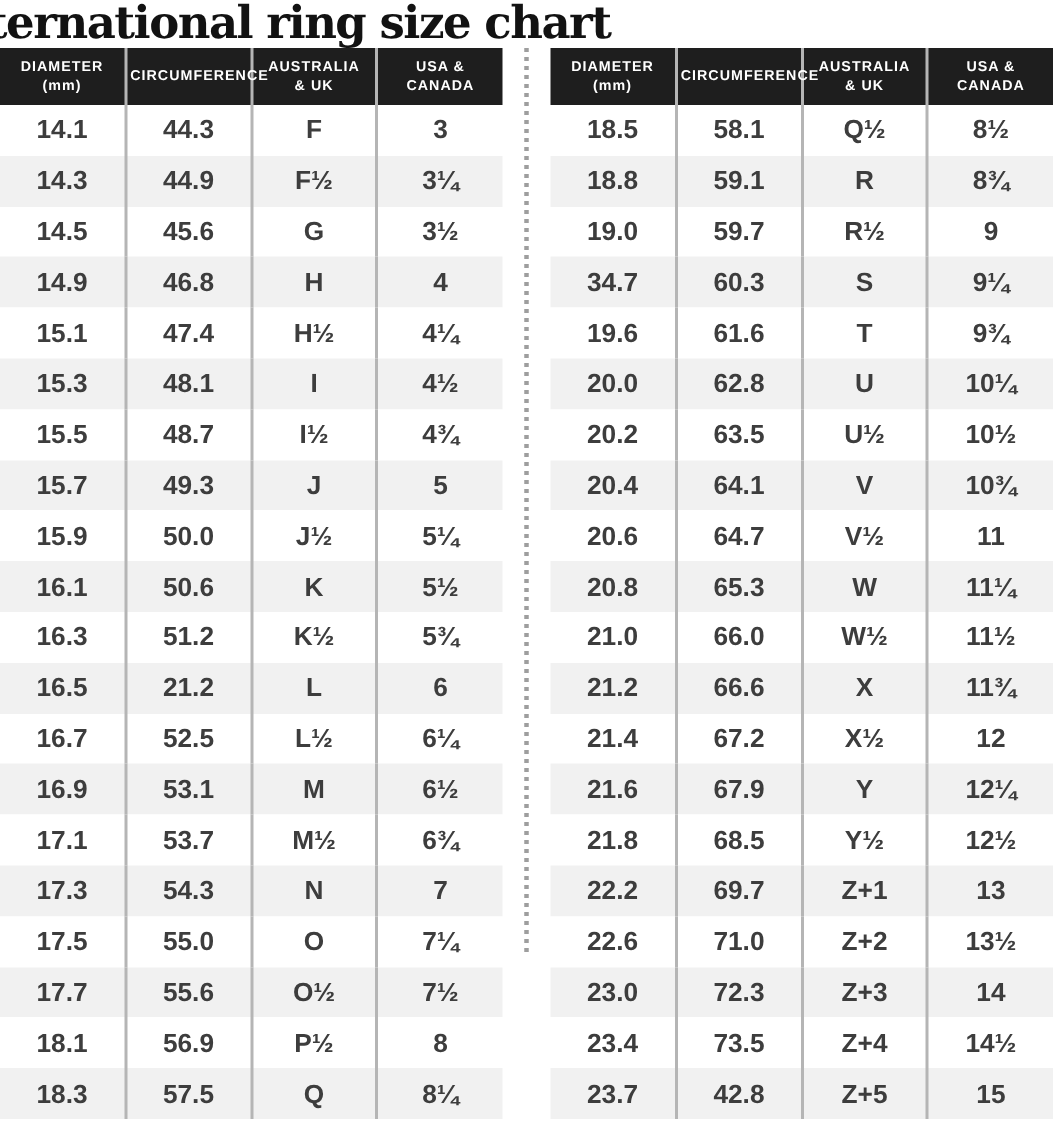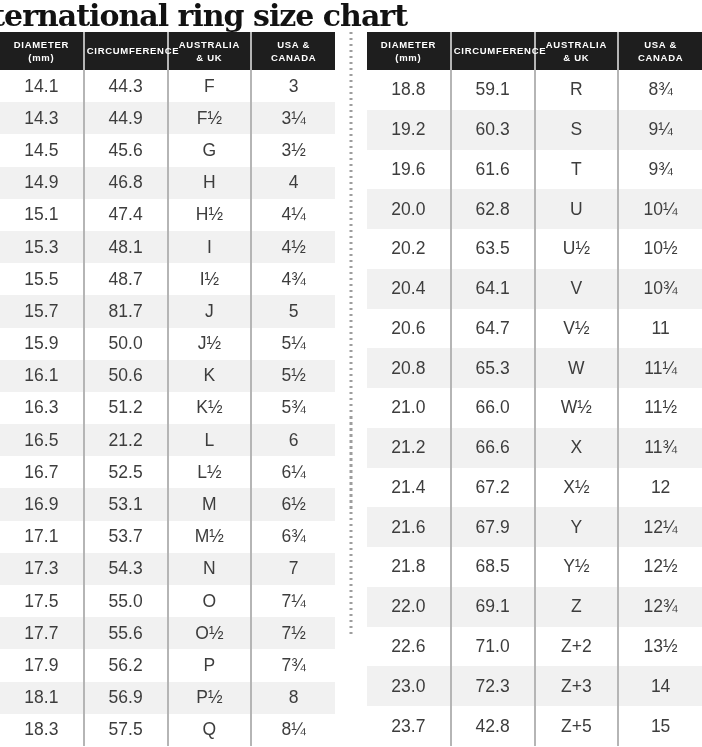--- a/index.html
+++ b/index.html
@@ -55,21 +55,21 @@
     font-size:9.5px;
     font-weight:bold;
     letter-spacing:0.7px;
     height:38px;
     padding:0 2px;
     text-align:center;
     vertical-align:middle;
     line-height:1.4;
   }
   th + th, td + td{border-left:2px solid var(--divider-line);}
-  tbody tr{height:29.4px;background:var(--row-bg);}
+  tbody tr{height:29.4px;background:var(--row-bg);font-weight:bold;}
   tbody tr:nth-child(even){background:var(--row-alt-bg);}
   td{
     text-align:center;
     vertical-align:middle;
     font-size:17.5px;
     color:var(--cell-text);
     padding:0;
   }
 </style>
 </head>
@@ -127,21 +127,21 @@
             <td>4½</td>
           </tr>
           <tr>
             <td>15.5</td>
             <td>48.7</td>
             <td>I½</td>
             <td>4¾</td>
           </tr>
           <tr>
             <td>15.7</td>
-            <td>81.7</td>
+            <td>49.3</td>
             <td>J</td>
             <td>5</td>
           </tr>
           <tr>
             <td>15.9</td>
             <td>50.0</td>
             <td>J½</td>
             <td>5¼</td>
           </tr>
           <tr>
@@ -190,26 +190,20 @@
             <td>17.5</td>
             <td>55.0</td>
             <td>O</td>
             <td>7¼</td>
           </tr>
           <tr>
             <td>17.7</td>
             <td>55.6</td>
             <td>O½</td>
             <td>7½</td>
-          </tr>
-          <tr>
-            <td>17.9</td>
-            <td>56.2</td>
-            <td>P</td>
-            <td>7¾</td>
           </tr>
           <tr>
             <td>18.1</td>
             <td>56.9</td>
             <td>P½</td>
             <td>8</td>
           </tr>
           <tr>
             <td>18.3</td>
             <td>57.5</td>
@@ -223,27 +217,39 @@
         <thead>
           <tr>
             <th><span>DIAMETER</span><br><span>(mm)</span></th>
             <th><span>CIRCUMFERENCE</span></th>
             <th><span>AUSTRALIA</span><br><span>&amp; UK</span></th>
             <th><span>USA &amp;</span><br><span>CANADA</span></th>
           </tr>
         </thead>
         <tbody>
           <tr>
+            <td>18.5</td>
+            <td>58.1</td>
+            <td>Q½</td>
+            <td>8½</td>
+          </tr>
+          <tr>
             <td>18.8</td>
             <td>59.1</td>
             <td>R</td>
             <td>8¾</td>
           </tr>
           <tr>
-            <td>19.2</td>
+            <td>19.0</td>
+            <td>59.7</td>
+            <td>R½</td>
+            <td>9</td>
+          </tr>
+          <tr>
+            <td>34.7</td>
             <td>60.3</td>
             <td>S</td>
             <td>9¼</td>
           </tr>
           <tr>
             <td>19.6</td>
             <td>61.6</td>
             <td>T</td>
             <td>9¾</td>
           </tr>
@@ -301,36 +307,42 @@
             <td>Y</td>
             <td>12¼</td>
           </tr>
           <tr>
             <td>21.8</td>
             <td>68.5</td>
             <td>Y½</td>
             <td>12½</td>
           </tr>
           <tr>
-            <td>22.0</td>
-            <td>69.1</td>
-            <td>Z</td>
-            <td>12¾</td>
+            <td>22.2</td>
+            <td>69.7</td>
+            <td>Z+1</td>
+            <td>13</td>
           </tr>
           <tr>
             <td>22.6</td>
             <td>71.0</td>
             <td>Z+2</td>
             <td>13½</td>
           </tr>
           <tr>
             <td>23.0</td>
             <td>72.3</td>
             <td>Z+3</td>
             <td>14</td>
+          </tr>
+          <tr>
+            <td>23.4</td>
+            <td>73.5</td>
+            <td>Z+4</td>
+            <td>14½</td>
           </tr>
           <tr>
             <td>23.7</td>
             <td>42.8</td>
             <td>Z+5</td>
             <td>15</td>
           </tr>
         </tbody>
       </table>
   </div>

